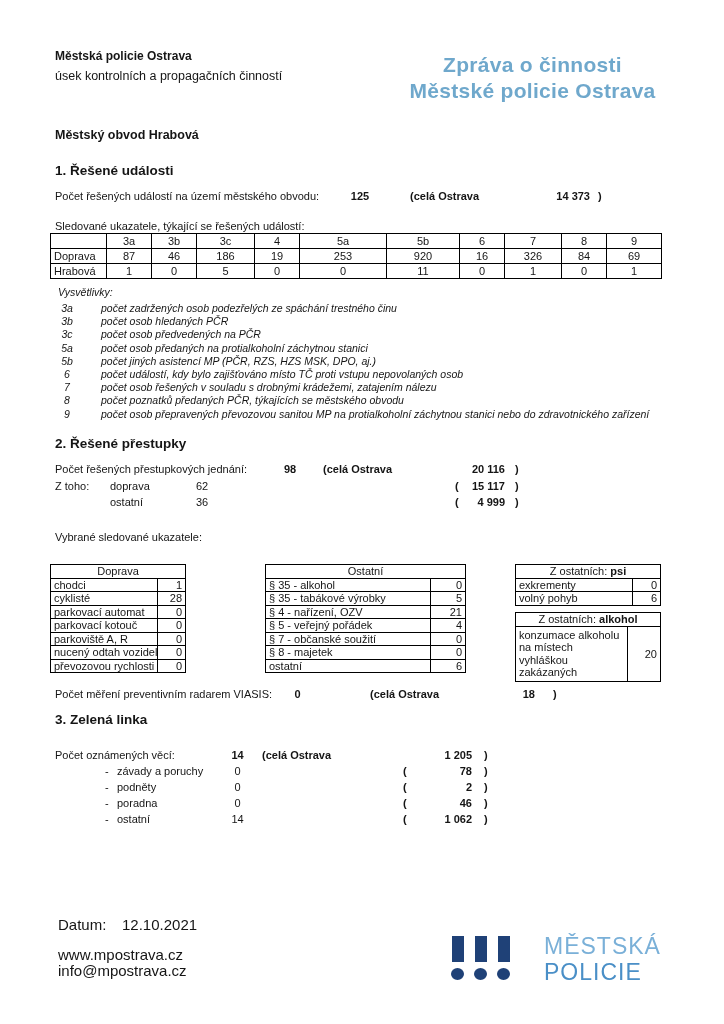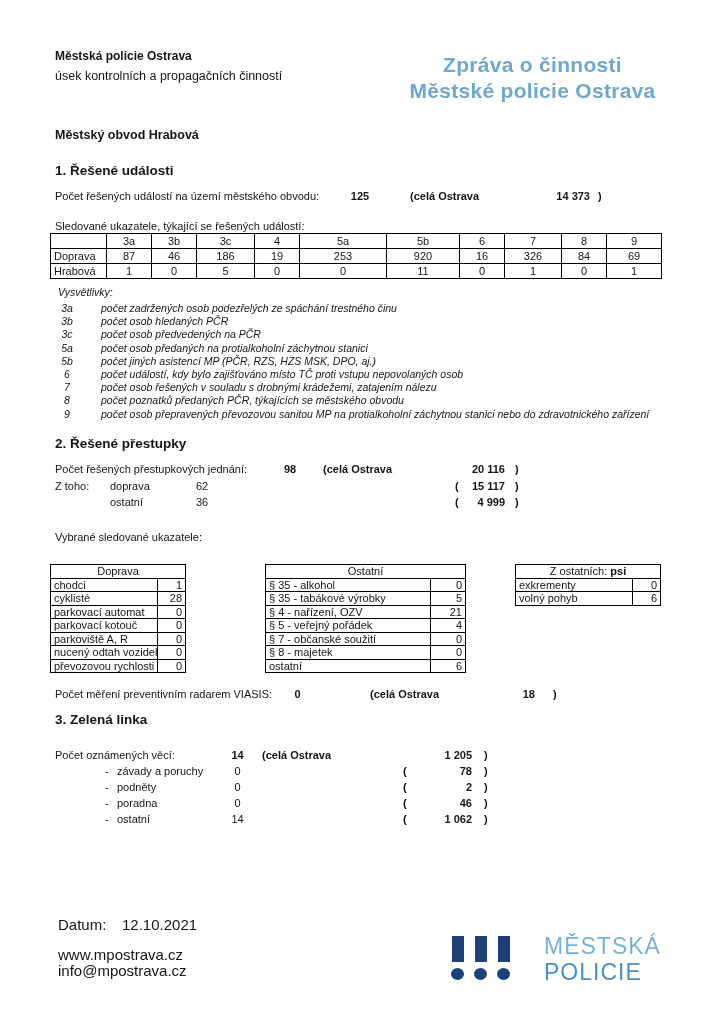--- a/index.html
+++ b/index.html
@@ -273,20 +273,35 @@
           <td class="lbl">exkrementy</td>
           <td class="num">0</td>
         </tr>
     <tr>
           <td class="lbl">volný pohyb</td>
           <td class="num">6</td>
         </tr>
   </tbody>
     </table>
 
+  <table class="mini t-alkohol">
+    <colgroup>
+        <col style="width:112px">
+        <col style="width:33px">
+      </colgroup>
+    <tbody>
+        <tr>
+          <th colspan="2"><span>Z ostatních:</span> <span class="b">alkohol</span></th>
+        </tr>
+    <tr>
+          <td class="lbl">konzumace alkoholu na místech vyhláškou zakázaných</td>
+          <td class="num">20</td>
+        </tr>
+  </tbody>
+    </table>
 
   <div class="line" style="top:688px">
     <span style="left:55px">Počet měření preventivním radarem VIASIS:</span>
     <span class="b ctr" style="left:285px;width:25px">0</span>
     <span class="b" style="left:370px">(celá Ostrava</span>
     <span class="b rt" style="left:490px;width:45px">18</span>
     <span class="b" style="left:553px">)</span>
   </div>
 
   <div class="abs sec-heading" style="top:712px">3. Zelená linka</div>

